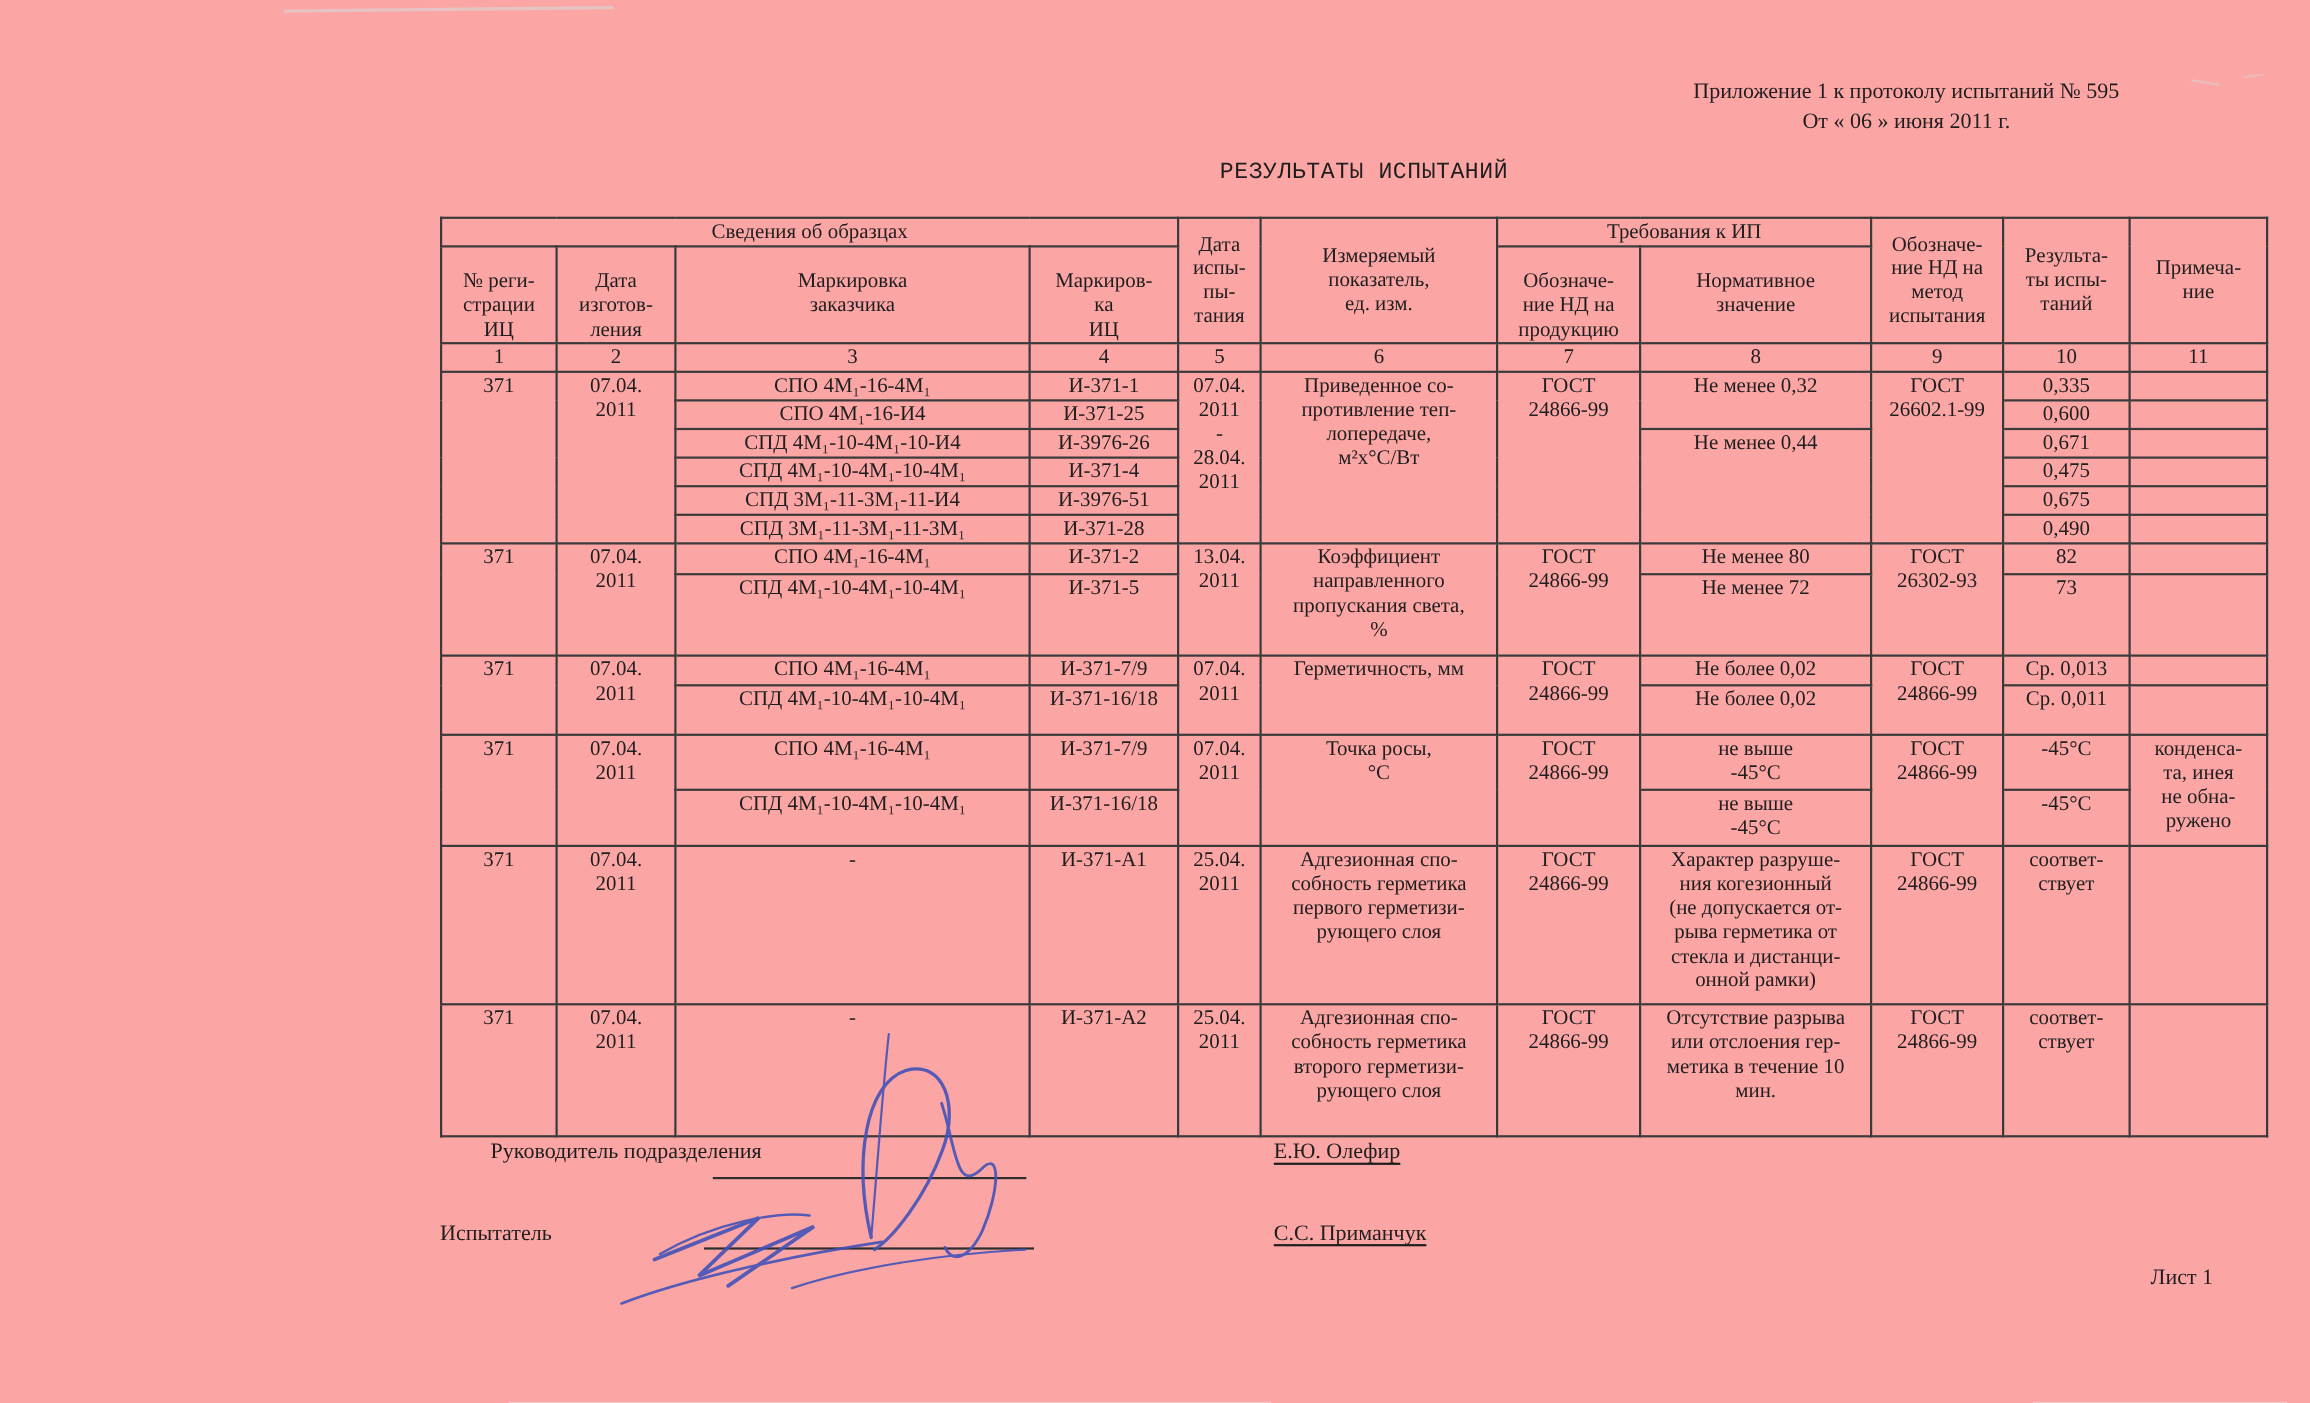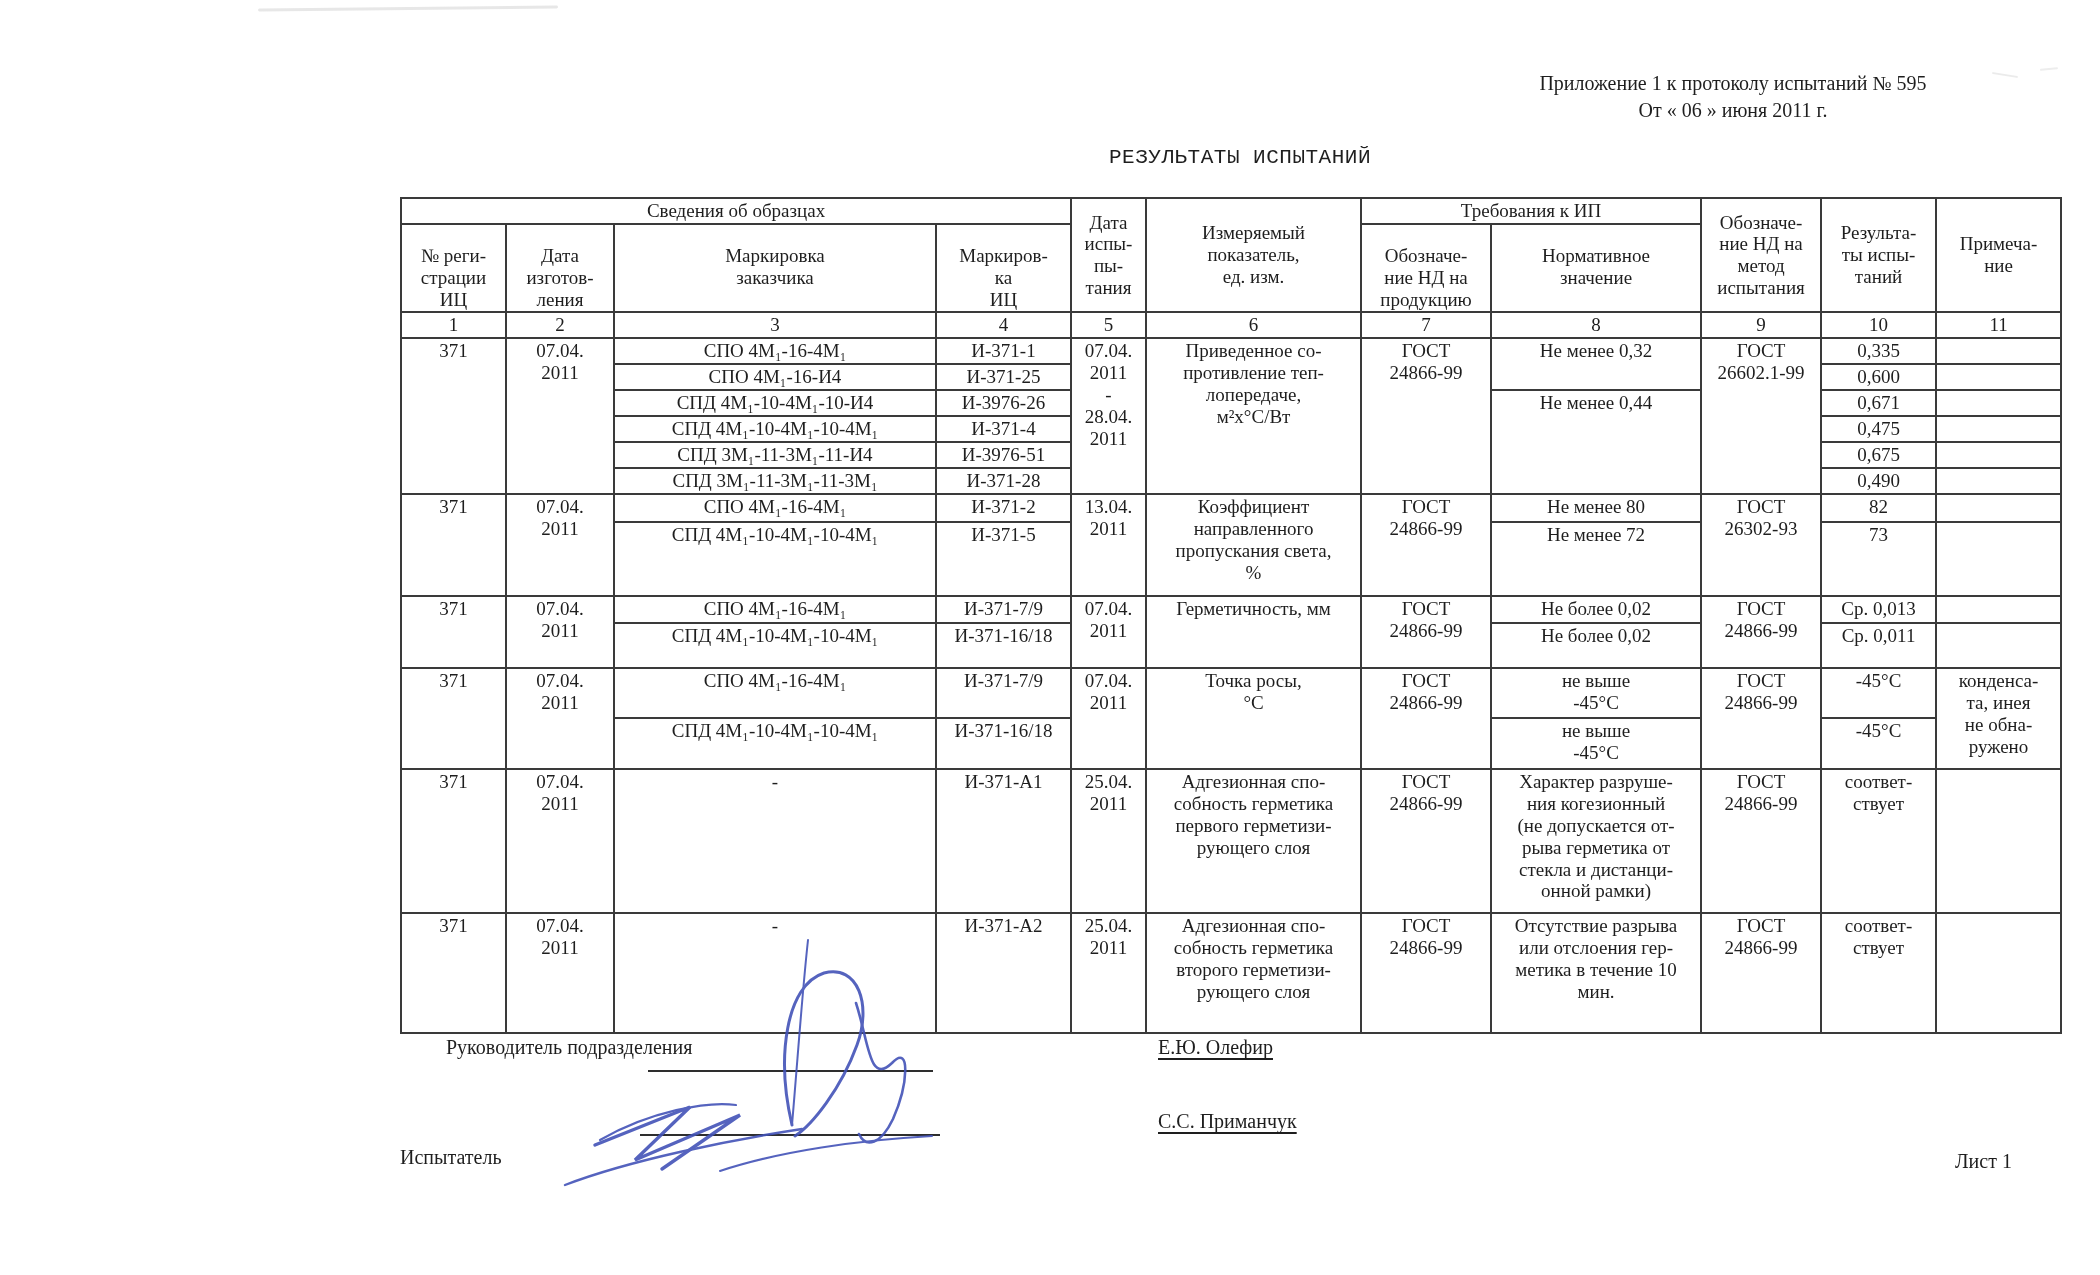--- a/index.html
+++ b/index.html
@@ -1,17 +1,17 @@
 <!DOCTYPE html>
 <html><head>
 <meta charset="utf-8">
 <style>
   html,body{margin:0;padding:0;background:#e9e9e9;}
   .sheet{
-    position:relative;width:2100px;height:1275px;background:#ffffff;
+    position:relative;width:2100px;height:1275px;background:#fca5a5;
     font-family:"Liberation Serif","DejaVu Serif",serif;color:#1e1e1e;overflow:hidden;
   }
   .appendix{position:absolute;top:70px;left:1498px;width:470px;text-align:center;font-size:20px;line-height:1.35;}
   .doc-title{position:absolute;top:146px;left:420px;width:1640px;text-align:center;font-size:21px;letter-spacing:.5px;font-family:Liberation Mono, monospace;}
   .tbl-wrap{position:absolute;top:197px;left:400px;}
   table.results{border-collapse:collapse;table-layout:fixed;width:1660px;font-size:19px;line-height:1.15;}
   table.results th,table.results td{
     border:2px solid #3a3a3a;padding:1px 3px;text-align:center;vertical-align:top;
     white-space:pre-line;font-weight:normal;overflow:hidden;
   }
@@ -300,21 +300,21 @@
         <td></td>
       </tr>
     </tbody>
       </table>
   </div>
 
   <div class="footer-label" style="left:400px;top:1036px;margin-left:46px;">Руководитель  подразделения</div>
   <div class="footer-name" style="left:1158px;top:1036px;">Е.Ю. Олефир</div>
   <div class="sig-line" style="left:648px;top:1070px;width:285px;"></div>
 
-  <div class="footer-label" style="left:400px;top:1110px;margin-top:36px;">Испытатель</div>
+  <div class="footer-label" style="left:400px;top:1110px;">Испытатель</div>
   <div class="footer-name" style="left:1158px;top:1110px;">С.С. Приманчук</div>
   <div class="sig-line" style="left:640px;top:1134px;width:300px;"></div>
 
   <svg class="signature" width="430" height="260" viewBox="0 0 430 260" fill="none">
     <g stroke="#4353b8" stroke-linecap="round" fill="none" opacity="0.9">
       <path d="M 268,5 C 262,60 258,120 252,190" stroke-width="2"></path>
       <path d="M 252,190 C 236,122 246,50 284,38 C 318,29 332,70 317,110 C 301,154 272,190 255,201" stroke-width="3"></path>
       <path d="M 316,68 C 329,108 329,150 352,128 C 371,108 368,150 353,184 C 341,209 326,214 319,199" stroke-width="2.6"></path>
       <path d="M 55,210 L 150,172 L 95,225 L 200,180 L 122,234" stroke-width="3.4"></path>
       <path d="M 25,250 C 90,225 190,205 262,194" stroke-width="2.4"></path>

